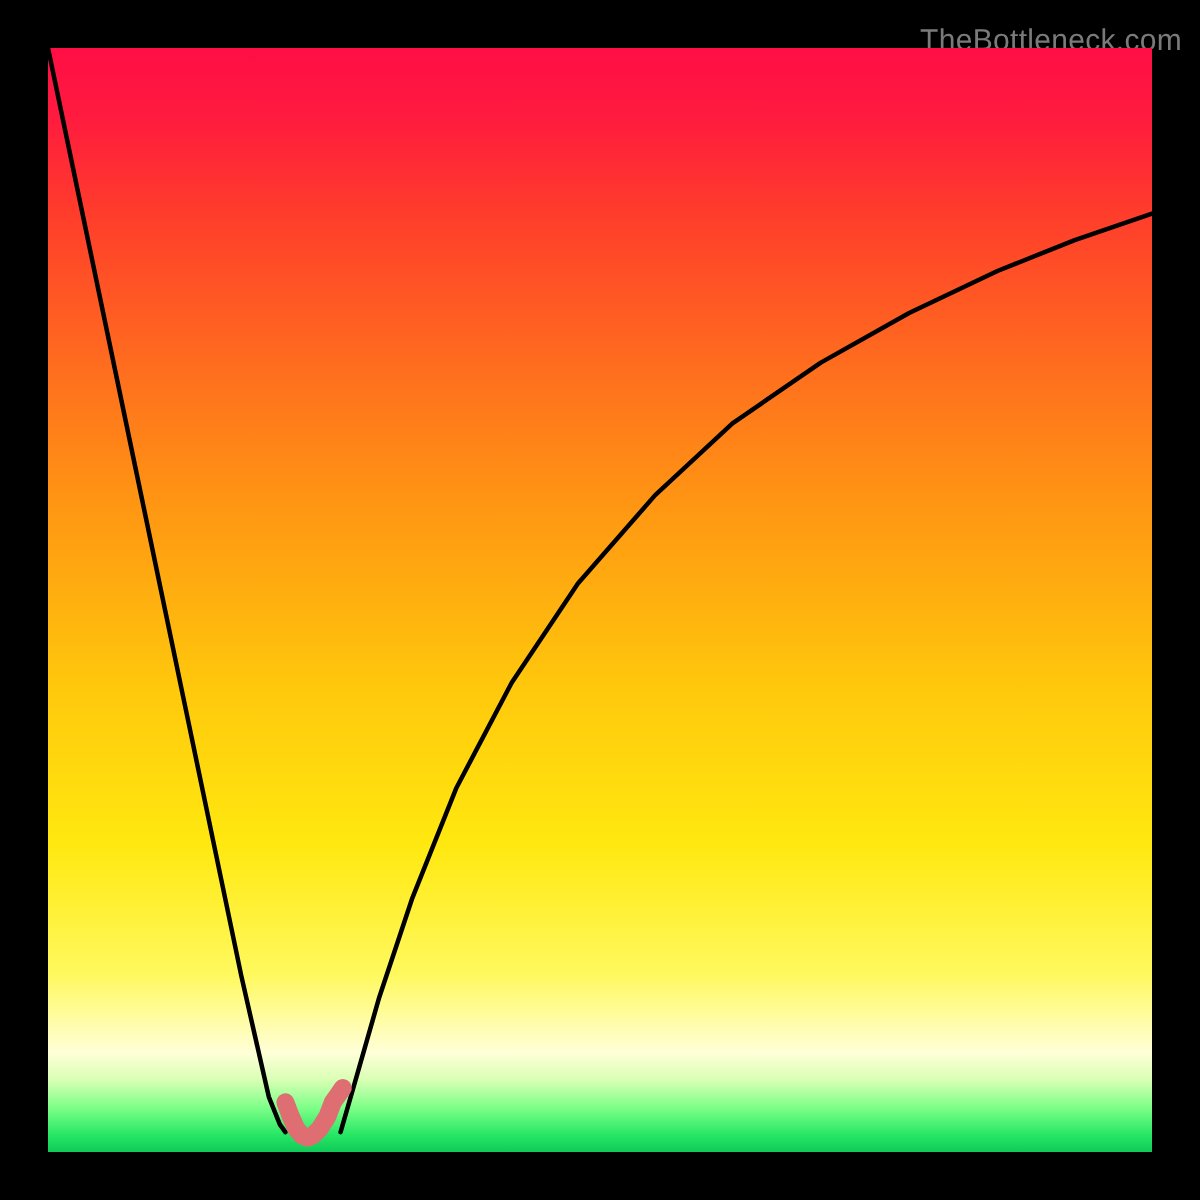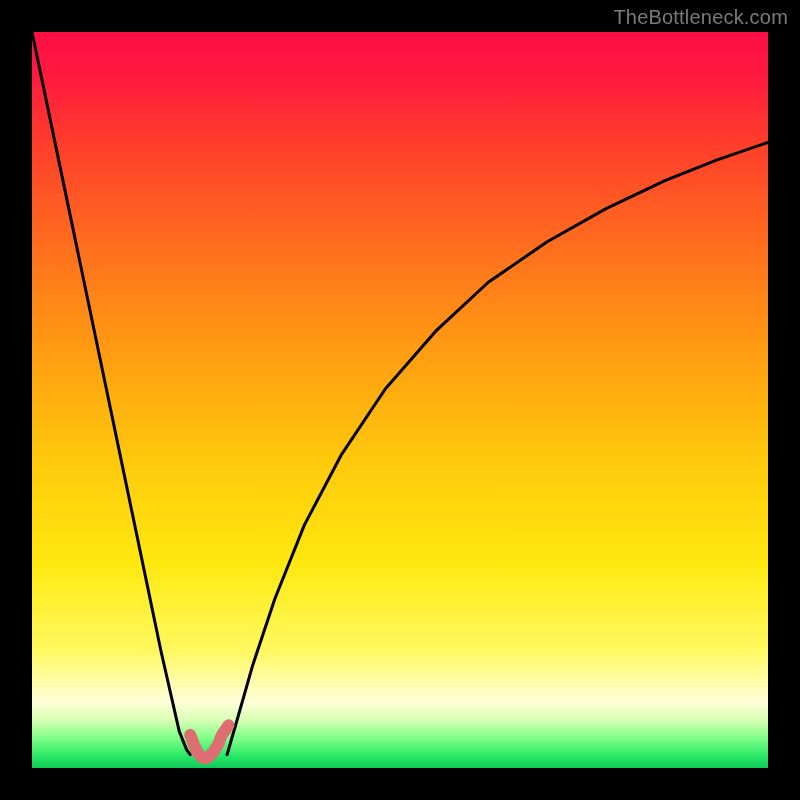--- a/index.html
+++ b/index.html
@@ -34,21 +34,21 @@
     position: absolute;
     left: 0;
     top: 0;
     width: 736px;
     height: 736px;
     pointer-events: none;
   }
 
   .watermark {
     position: absolute;
-    top: 6px;
+    top: 16px;
     right: 12px;
     font-size: 20px;
     color: #7a7a7a;
     letter-spacing: 0.2px;
     margin-left: 14px;
   }
 </style>
 </head>
 <body>
 

